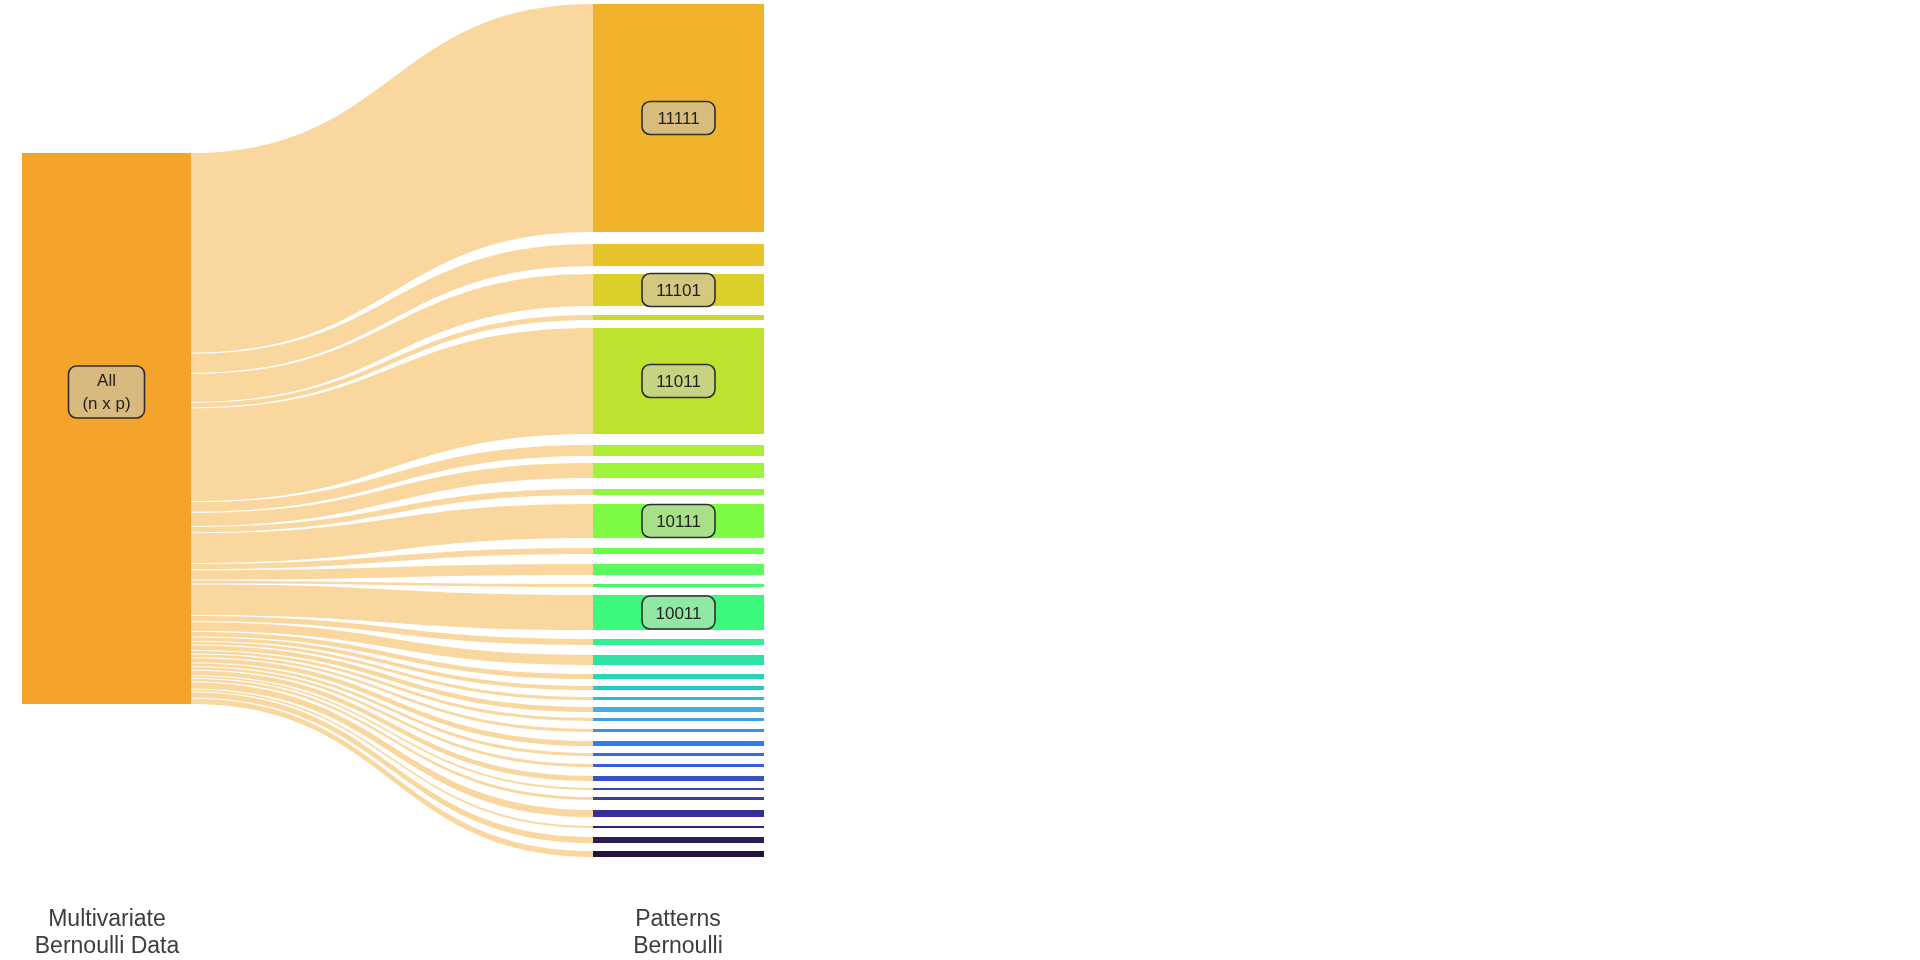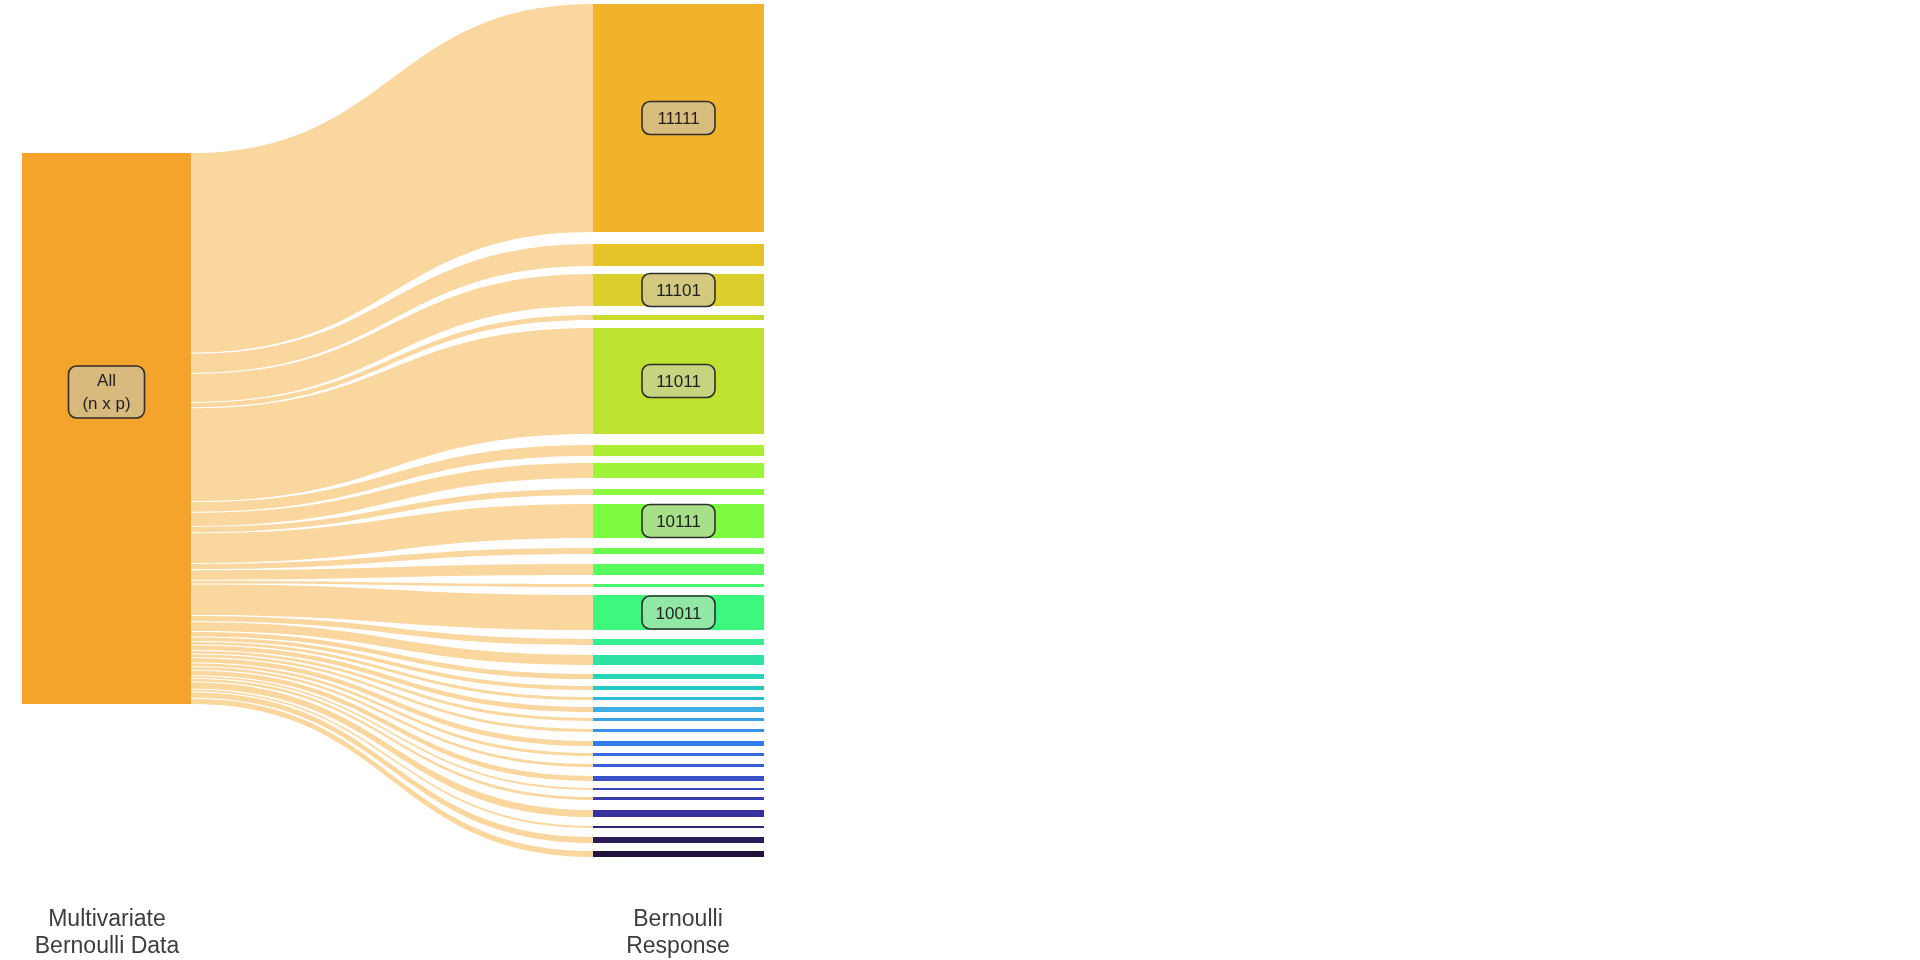--- a/index.html
+++ b/index.html
@@ -211,16 +211,16 @@
       <rect x="642" y="596" width="73" height="33" rx="8" ry="8" fill="#91E8A4" stroke="#2E2E2E" stroke-width="1.6"></rect>
       <text x="678.5" y="618.5" text-anchor="middle" font-size="17" fill="#1F1F1F" font-family="&quot;Liberation Sans&quot;, sans-serif">10011</text>
     </svg>
 
   <div class="axis-label axis-label-left">
     <span>Multivariate</span>
     <span>Bernoulli Data</span>
   </div>
 
   <div class="axis-label axis-label-right">
+    <span>Patterns</span>
     <span>Bernoulli</span>
-    <span>Response</span>
   </div>
 </div>
 
 </body></html>

